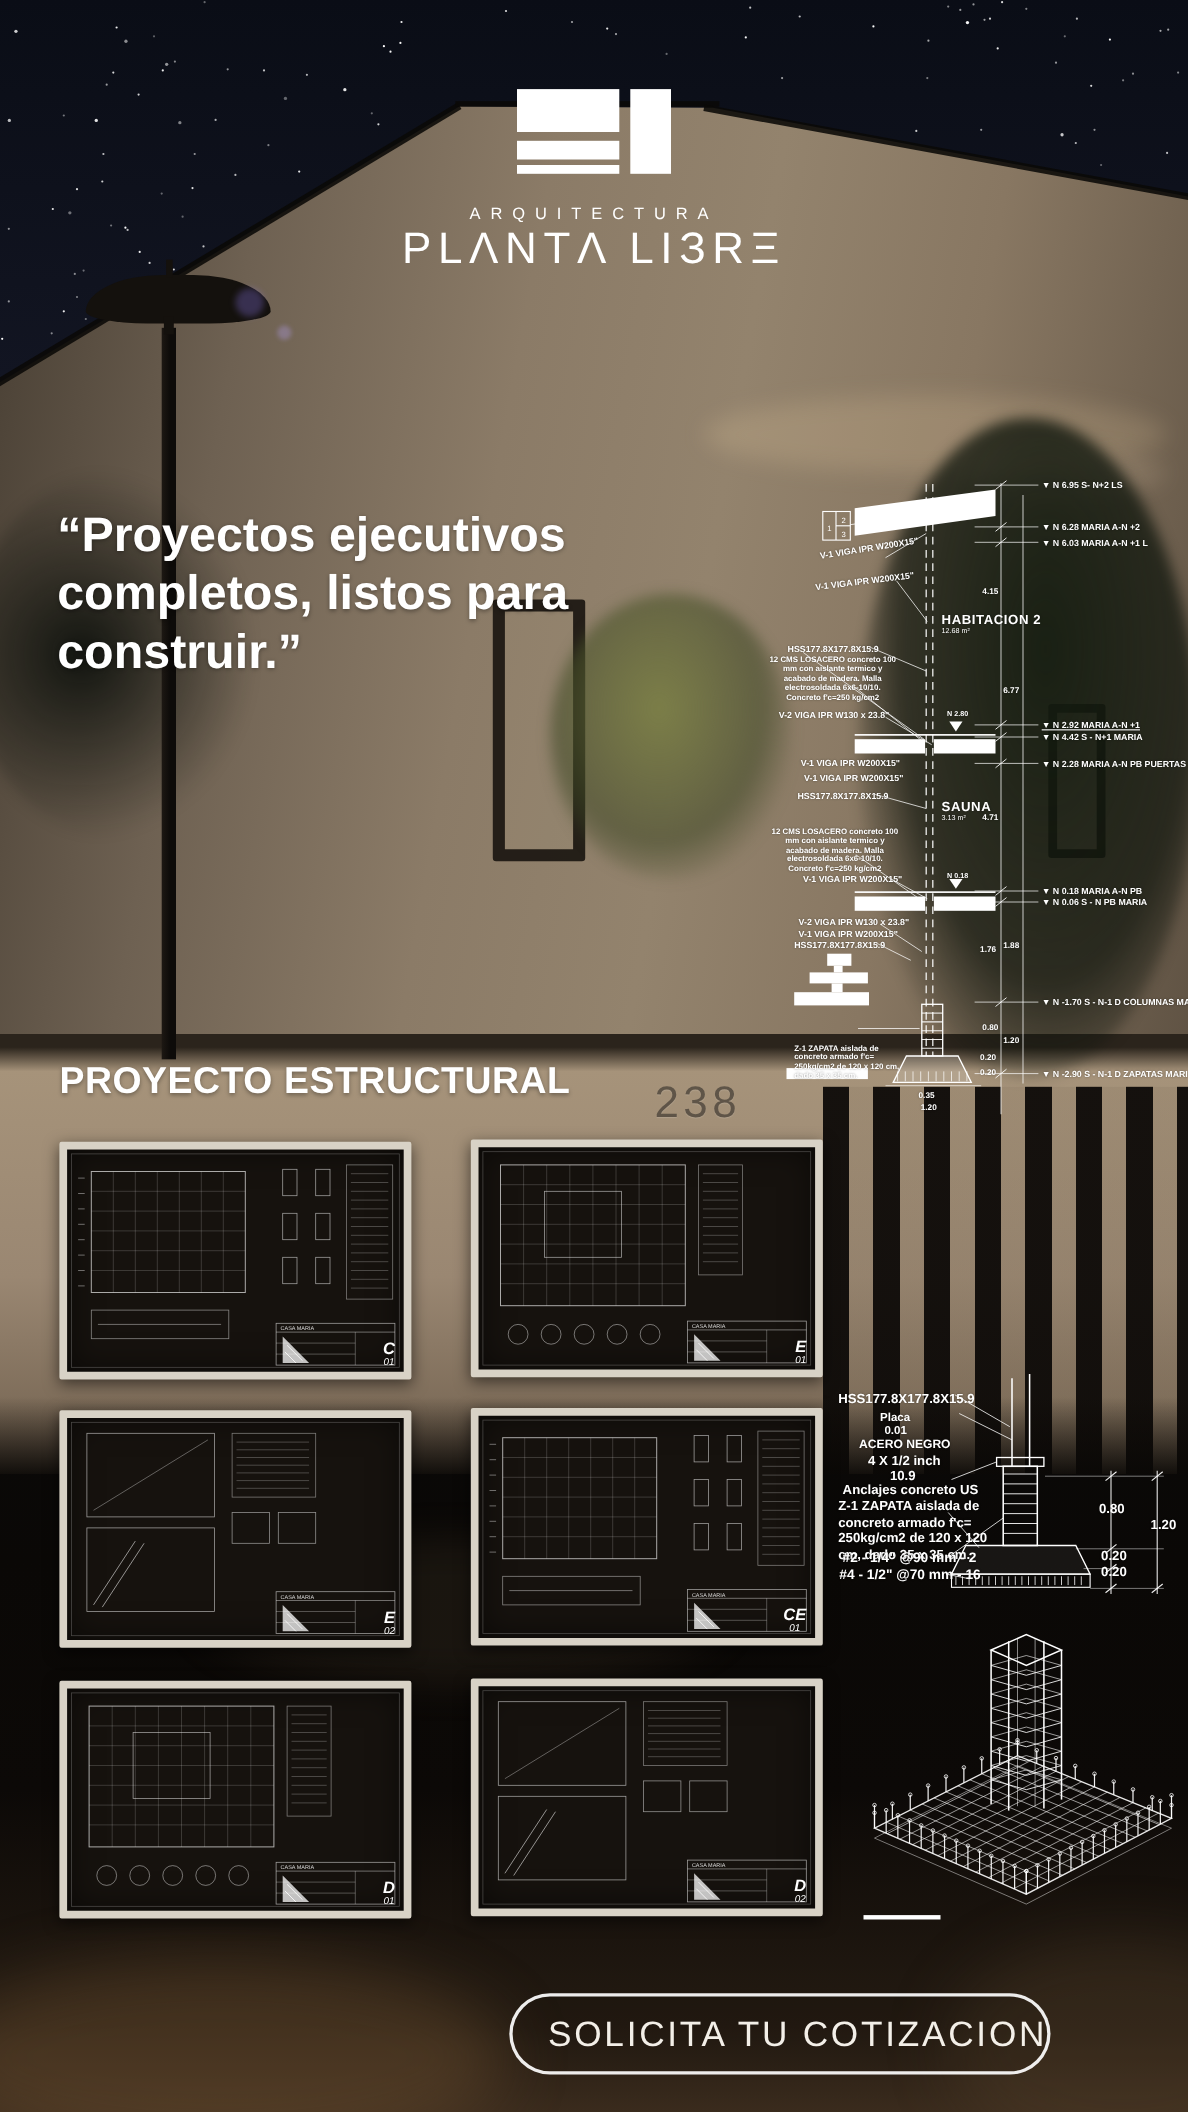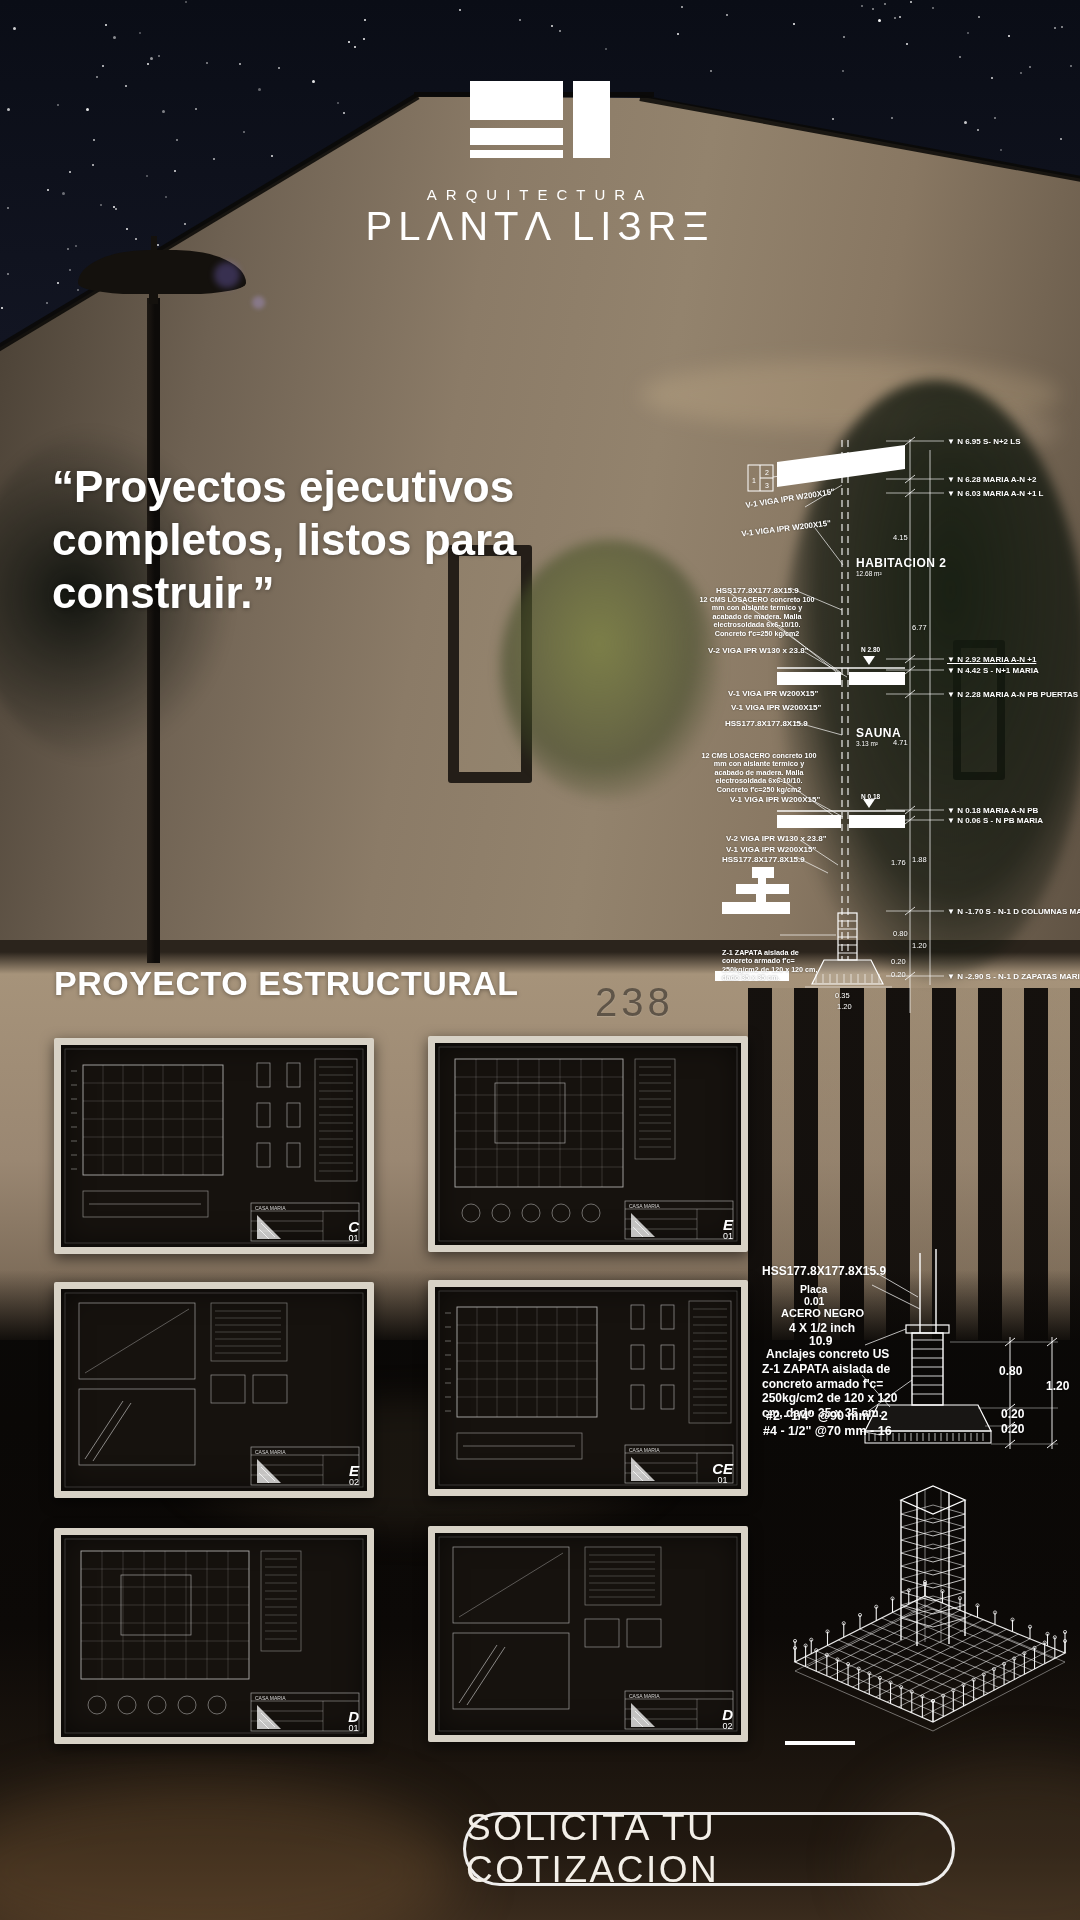--- a/index.html
+++ b/index.html
@@ -43,37 +43,37 @@
     font-size:44px;line-height:53px;text-shadow:0 1px 4px rgba(0,0,0,.35);}
   .heading{left:54px;top:964px;color:#fff;font-weight:700;font-size:34px;
     letter-spacing:.5px;text-shadow:0 1px 4px rgba(0,0,0,.35);}
   
   .an{position:absolute;color:#fff;white-space:nowrap;
     text-shadow:0 0 2px rgba(0,0,0,.45);}
   .an.lvl{font-size:8px;font-weight:700;}
   .an.mem{font-size:8px;font-weight:700;}
   .an.note{font-size:7.2px;font-weight:700;line-height:8.4px;text-align:center;white-space:normal;}
   .an.notel{text-align:left;margin-top:20px;}
-  .an.dim{font-size:7.5px;font-weight:400;}
+  .an.dim{font-size:7.5px;font-weight:700;}
   .an.fm{font-size:6.5px;font-weight:700;}
   .an.room{font-size:12px;font-weight:700;letter-spacing:.5px;}
   .an.roomarea{font-size:6.5px;font-weight:400;}
   .an.dt{font-weight:700;}
   svg.lineart{position:absolute;pointer-events:none;}
   
   .bp{position:absolute;width:320px;height:216px;background:#16120e;
     border:7px solid #d8d2c6;border-radius:2px;
     box-shadow:0 4px 14px rgba(0,0,0,.55), inset 0 0 30px rgba(0,0,0,.6);}
   .bp svg{position:absolute;left:0;top:0;}
   .bpcode{position:absolute;right:8px;bottom:4px;color:#fff;text-align:center;line-height:1;}
   .bpcode .c{font-size:15px;font-weight:700;font-style:italic;display:block;}
-  .bpcode .n{font-size:9px;display:block;}
+  .bpcode .n{font-size:9px;font-style:italic;display:block;}
   
   .cta{left:463px;top:1812px;width:492px;height:74px;border:3px solid rgba(255,255,255,.92);
-    border-radius:40px;background:rgba(0,0,0,.08);color:#f3efe8;font-size:37px;
+    border-radius:40px;background:rgba(0,0,0,.08);color:#f3efe8;font-size:32px;
     letter-spacing:2.5px;display:flex;align-items:center;justify-content:flex-end;cursor:pointer;}
 </style>
 </head>
 <body>
 
 <div id="canvas">
 
   <div class="abs sky" id="sky">
       <div class="star" style="left: 12.6px; top: 26.6px; width: 3px; height: 3px; opacity: 0.8;"></div>
       <div class="star" style="left: 278.4px; top: 67.1px; width: 2px; height: 2px; opacity: 0.69;"></div>

